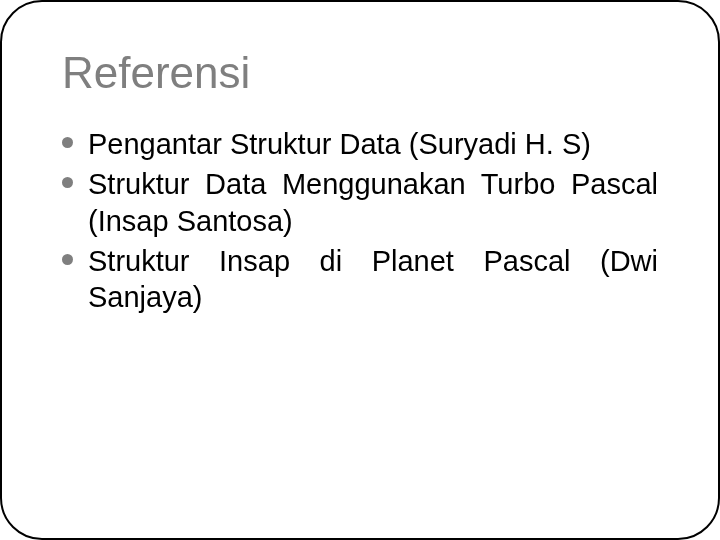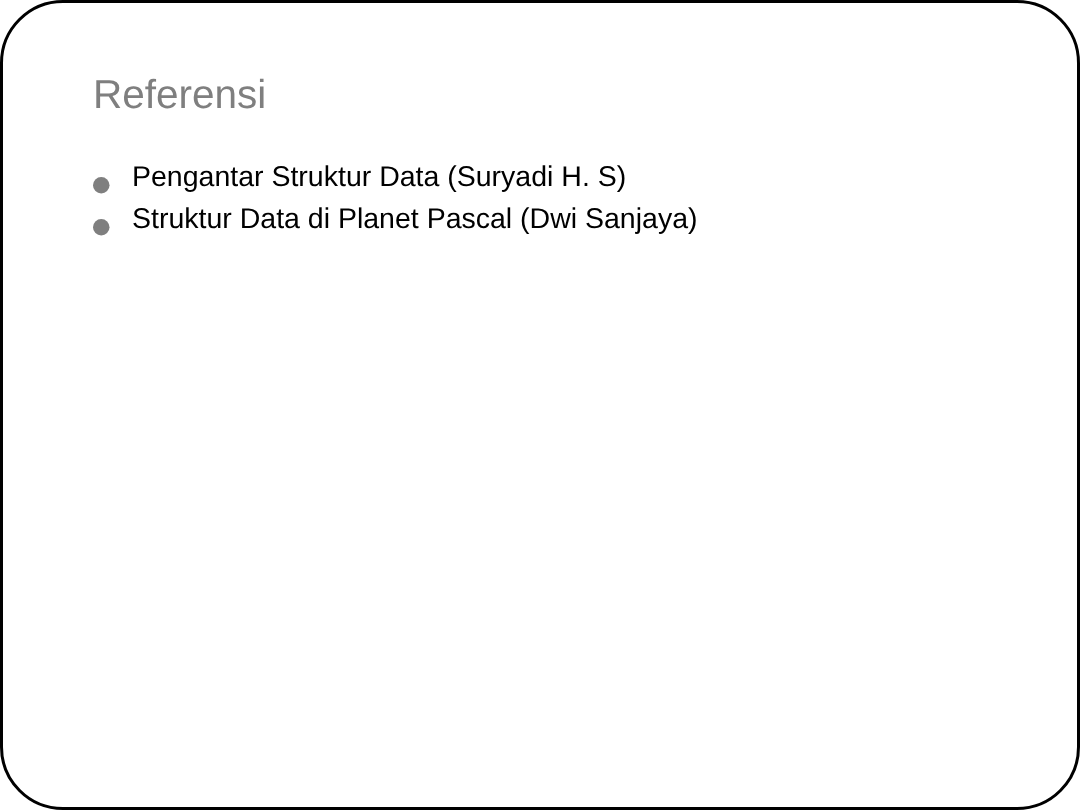--- a/index.html
+++ b/index.html
@@ -13,29 +13,29 @@
   }
   .slide {
     width: 720px;
     height: 540px;
     border: 2px solid #000;
     border-radius: 42px;
     position: relative;
     padding: 40px 60px 40px 60px;
   }
   .title {
-    font-size: 27px;
+    font-size: 44px;
     color: #7f7f7f;
     font-weight: normal;
     margin-bottom: 28px;
     margin-top: 6px;
   }
   .list {
     list-style: none;
-    font-size: 19px;
+    font-size: 29px;
     color: #000;
     line-height: 1.25;
   }
   .list li {
     position: relative;
     padding-left: 26px;
     text-align: justify;
     margin-bottom: 4px;
   }
   .list li::before {
@@ -49,15 +49,16 @@
     border-radius: 50%;
   }
 </style>
 </head>
 <body>
 
 <div class="slide">
   <h1 class="title">Referensi</h1>
   <ul class="list">
     <li>Pengantar Struktur Data (Suryadi H. S)</li>
-    <li>Struktur Data di Planet Pascal (Dwi Sanjaya)</li>
+    <li>Struktur Data Menggunakan Turbo Pascal (Insap Santosa)</li>
+    <li>Struktur Insap di Planet Pascal (Dwi Sanjaya)</li>
   </ul>
 </div>
 
 </body></html>

